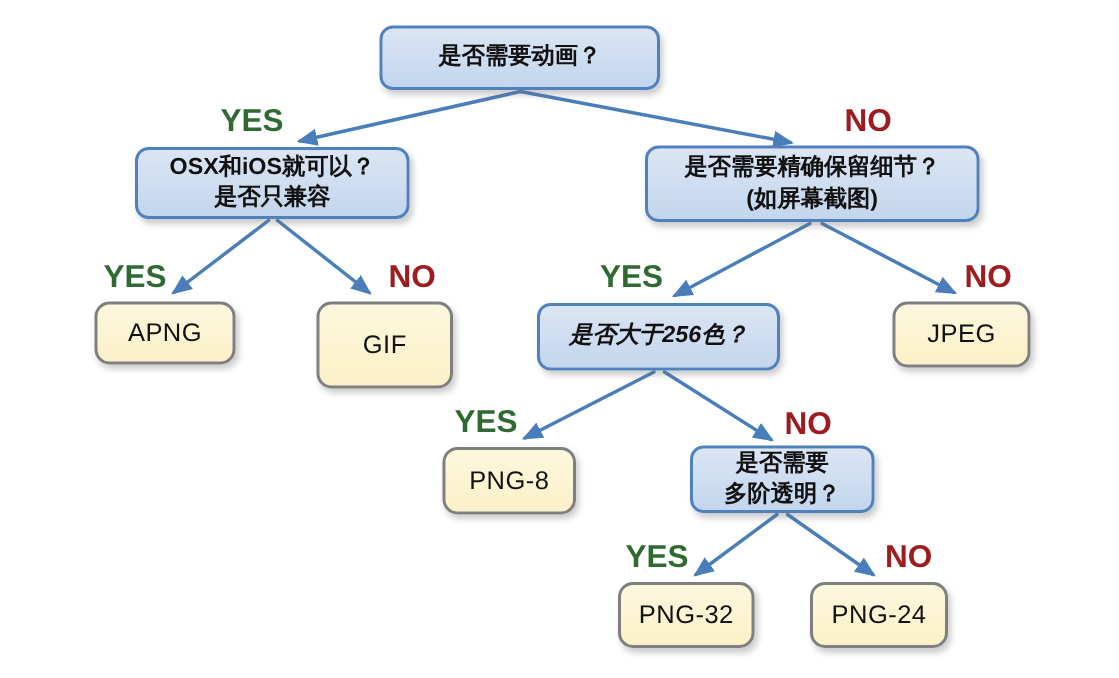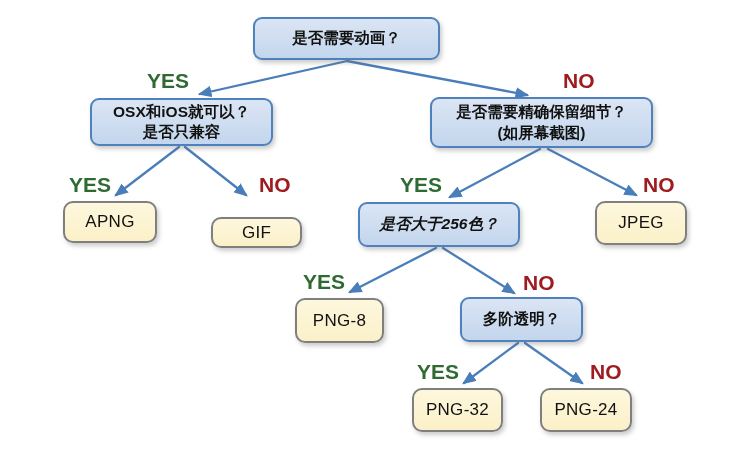--- a/index.html
+++ b/index.html
@@ -108,28 +108,29 @@
   <div class="node decision" style="left:430px; top:97px; width:223px; height:51px;">
     <span>是否需要精确保留细节？</span>
     <span>(如屏幕截图)</span>
   </div>
 
   <div class="node decision" style="left:358px; top:202px; width:162px; height:45px;font-style:italic;">
     <span>是否大于256色？</span>
   </div>
 
   <div class="node decision" style="left:460px; top:297px; width:123px; height:45px;">
+    <span>是否需要</span>
     <span>多阶透明？</span>
   </div>
 
   <div class="node result" style="left:63px; top:201px; width:94px; height:42px;">
     <span>APNG</span>
   </div>
 
-  <div class="node result" style="left:211px; top:217px; width:91px; height:31px;justify-content:center;">
+  <div class="node result" style="left:211px; top:201px; width:91px; height:58px;justify-content:center;">
     <span>GIF</span>
   </div>
 
   <div class="node result" style="left:595px; top:201px; width:92px; height:44px;">
     <span>JPEG</span>
   </div>
 
   <div class="node result" style="left:295px; top:298px; width:89px; height:45px;">
     <span>PNG-8</span>
   </div>

